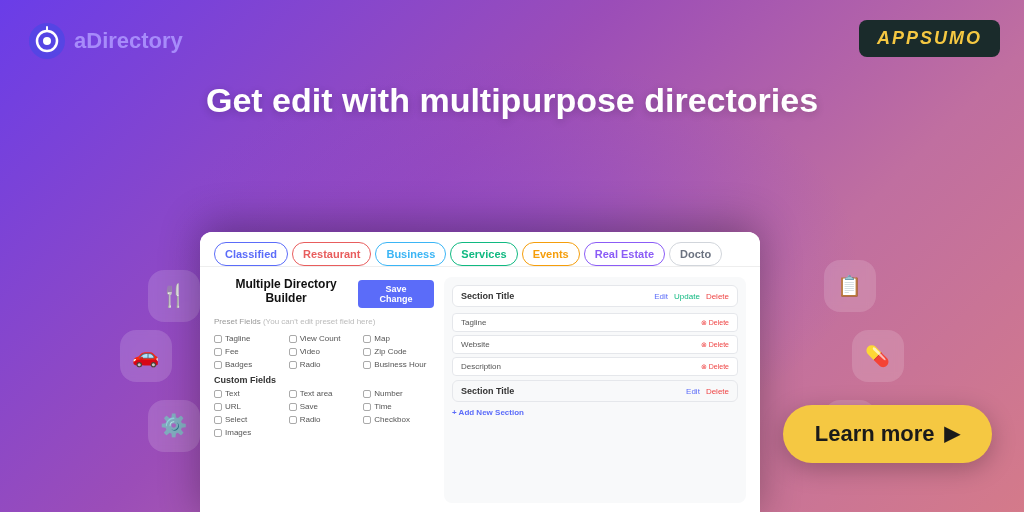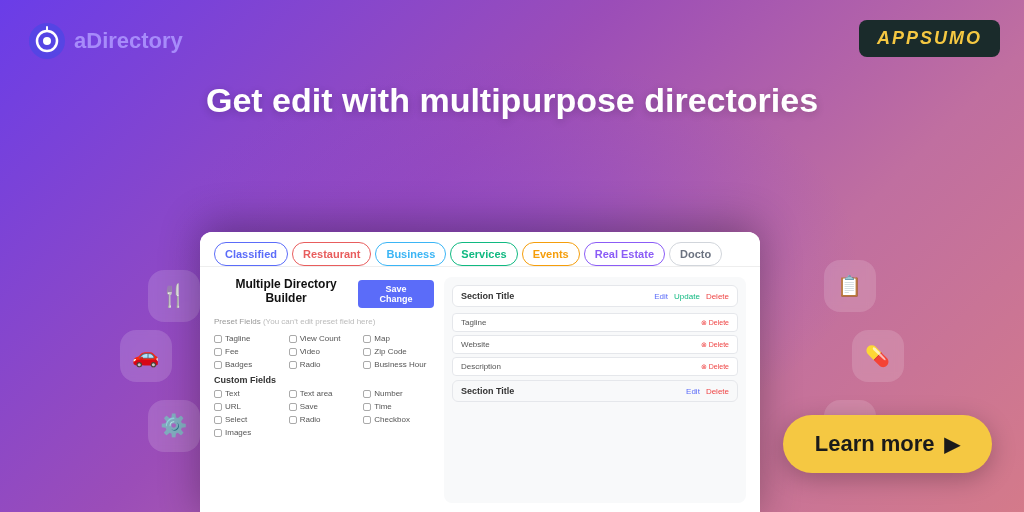--- a/index.html
+++ b/index.html
@@ -280,32 +280,31 @@
     .fi-fork { width: 52px; height: 52px; top: 270px; left: 148px; font-size: 22px; }
     .fi-car  { width: 52px; height: 52px; top: 330px; left: 120px; font-size: 22px; }
     .fi-gear { width: 52px; height: 52px; top: 400px; left: 148px; font-size: 22px; }
     .fi-doc  { width: 52px; height: 52px; top: 260px; right: 148px; font-size: 20px; }
     .fi-med  { width: 52px; height: 52px; top: 330px; right: 120px; font-size: 20px; }
     .fi-ppl  { width: 52px; height: 52px; top: 400px; right: 148px; font-size: 20px; }
 
     
     .learn-more-btn {
       position: absolute;
-      bottom: 39px;
+      bottom: 49px;
       right: 32px;
       background: #f5c842;
       color: #1a1a1a;
       border: none;
       border-radius: 40px;
       padding: 16px 32px;
       font-size: 22px;
       font-weight: 900;
       cursor: pointer;
       display: flex;
-      align-items: center;
       gap: 10px;
       box-shadow: 0 6px 24px rgba(0,0,0,0.25);
     }
 
     .learn-more-arrow {
       font-size: 20px;
     }
 
     .second-section-bar {
       background: #f8f9fa;
@@ -492,20 +491,23 @@
           <div class="second-section-bar">
             <div style="display:flex; align-items:center; justify-content:space-between;">
               <span class="section-title-text">Section Title</span>
               <div class="section-actions">
                 <span class="action-btn">Edit</span>
                 <span class="action-btn" style="color:#ef4444;">Delete</span>
               </div>
             </div>
           </div>
 
+          <div class="add-new-section">
+            <span>+ Add New Section</span>
+          </div>
 
         </div>
 
       </div>
     </div>
   </div>
 
   <button class="learn-more-btn">
     <span>Learn more</span>
     <span class="learn-more-arrow">▶</span>

